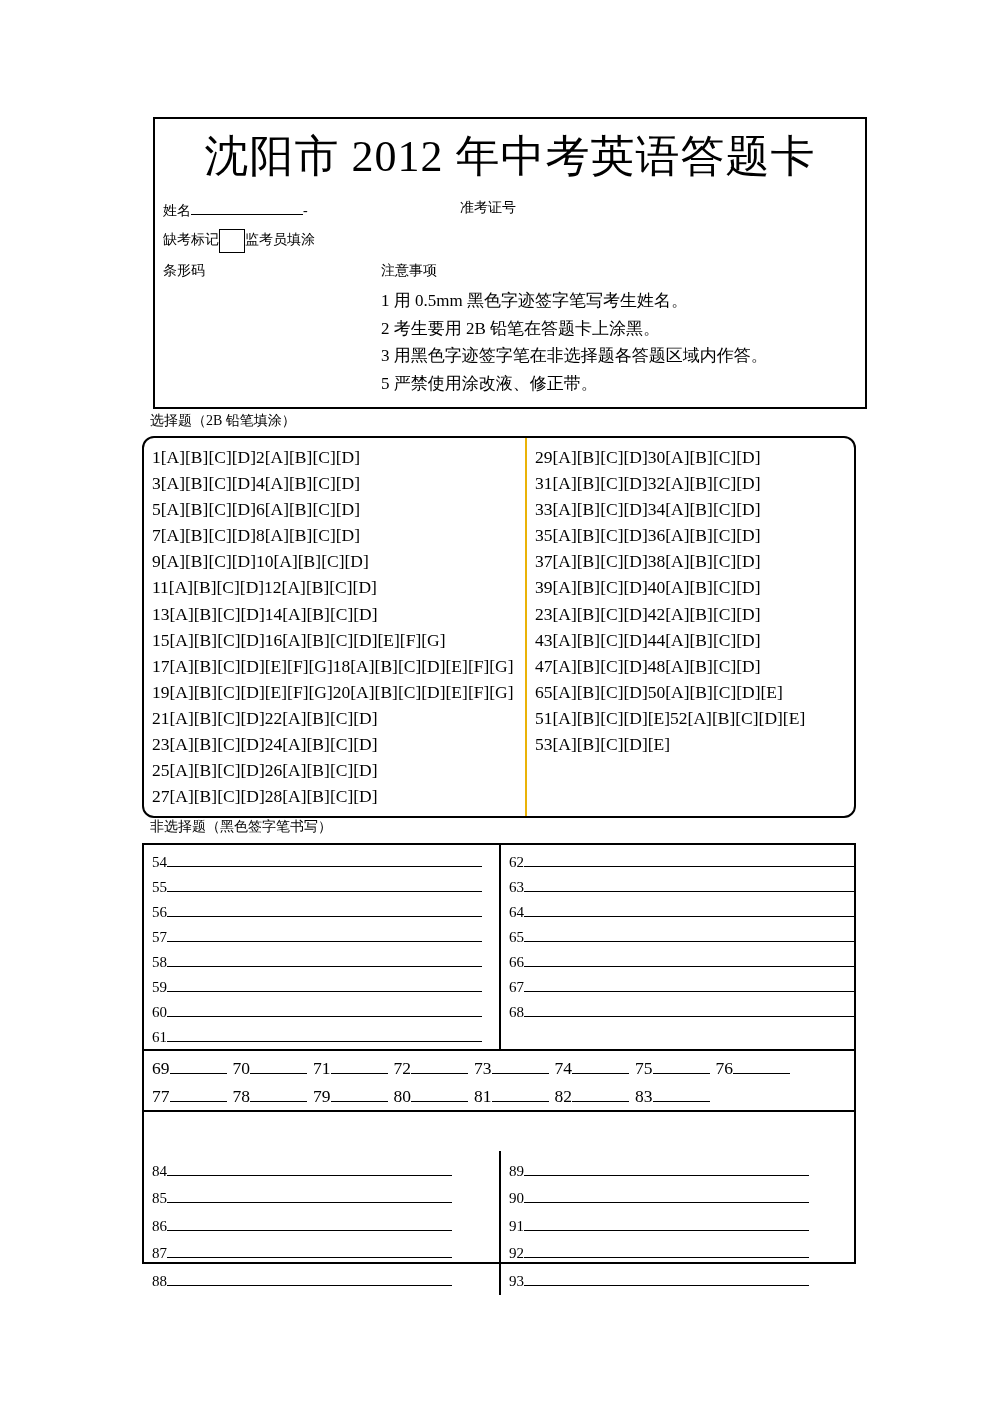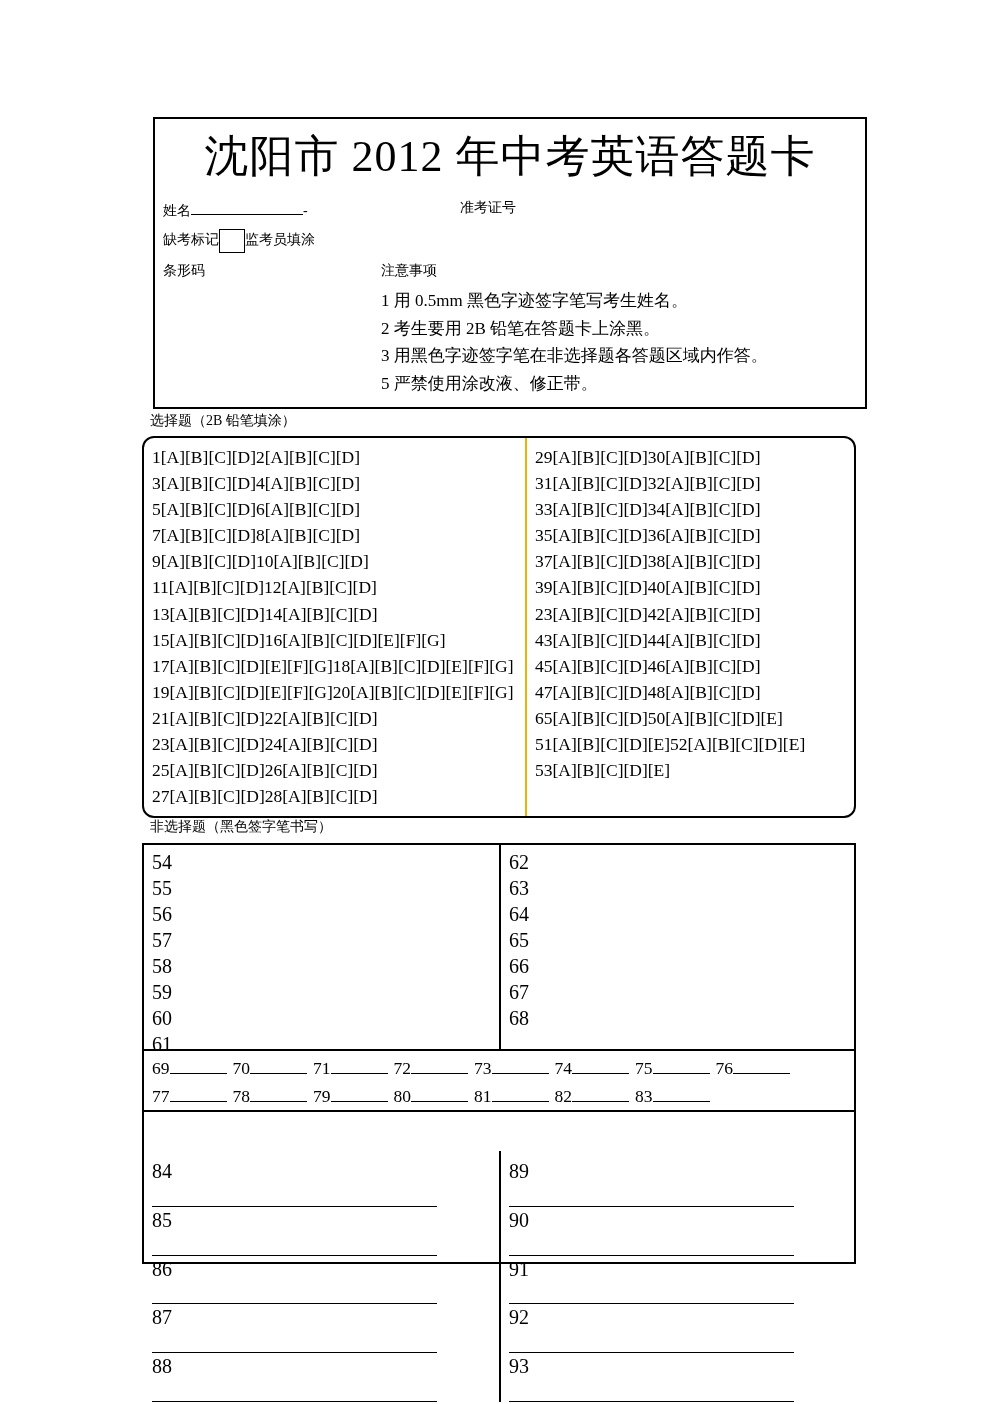--- a/index.html
+++ b/index.html
@@ -32,21 +32,21 @@
   .choice-row { white-space:nowrap; }
   .bubble { cursor:pointer; }
 
   
   #written-label { position:absolute; left:150px; top:818px; }
   #bottom-box { left:142px; top:843px; width:714px; height:421px; display:flex; flex-direction:column; }
   .block1 { display:flex; height:206px; box-sizing:border-box; border-bottom:2px solid #000; }
   .block-col { box-sizing:border-box; padding-top:5px; padding-left:8px; }
   .block-col.left  { width:355px; padding-right:17px; }
   .block-col.right { flex:1; border-left:2px solid #000; }
-  .w-row  { display:flex; align-items:baseline; font-size:20px; line-height:25px;flex-direction:column; }
+  .w-row  { display:flex; align-items:baseline; font-size:15px; line-height:25px; }
   .w-num  { flex:none; }
   .w-line { flex:1; height:1.02em; border-bottom:1.5px solid #000; }
   .block2 { box-sizing:border-box; height:77px; border-bottom:2px solid #000; padding:3px 0 0 8px;
             font-size:17.5px; line-height:28px; white-space:nowrap; }
   .s-line { display:inline-block; width:57px; height:1.02em; border-bottom:1.5px solid #000; margin-right:6px; }
   .block3 { display:flex; flex:1;margin-top:39px; }
   .block3 .block-col { padding-top:7px; }
   .block3 .w-row  { line-height:27.4px; }
   .block3 .w-line { flex:none; width:285px; }
 </style>
@@ -97,21 +97,20 @@
       </div>
     <div class="choice-col right" id="choice-col-right">
         <div class="choice-row"><span>29</span><span class="bubble">[A]</span><span class="bubble">[B]</span><span class="bubble">[C]</span><span class="bubble">[D]</span><span>30</span><span class="bubble">[A]</span><span class="bubble">[B]</span><span class="bubble">[C]</span><span class="bubble">[D]</span></div>
         <div class="choice-row"><span>31</span><span class="bubble">[A]</span><span class="bubble">[B]</span><span class="bubble">[C]</span><span class="bubble">[D]</span><span>32</span><span class="bubble">[A]</span><span class="bubble">[B]</span><span class="bubble">[C]</span><span class="bubble">[D]</span></div>
         <div class="choice-row"><span>33</span><span class="bubble">[A]</span><span class="bubble">[B]</span><span class="bubble">[C]</span><span class="bubble">[D]</span><span>34</span><span class="bubble">[A]</span><span class="bubble">[B]</span><span class="bubble">[C]</span><span class="bubble">[D]</span></div>
         <div class="choice-row"><span>35</span><span class="bubble">[A]</span><span class="bubble">[B]</span><span class="bubble">[C]</span><span class="bubble">[D]</span><span>36</span><span class="bubble">[A]</span><span class="bubble">[B]</span><span class="bubble">[C]</span><span class="bubble">[D]</span></div>
         <div class="choice-row"><span>37</span><span class="bubble">[A]</span><span class="bubble">[B]</span><span class="bubble">[C]</span><span class="bubble">[D]</span><span>38</span><span class="bubble">[A]</span><span class="bubble">[B]</span><span class="bubble">[C]</span><span class="bubble">[D]</span></div>
         <div class="choice-row"><span>39</span><span class="bubble">[A]</span><span class="bubble">[B]</span><span class="bubble">[C]</span><span class="bubble">[D]</span><span>40</span><span class="bubble">[A]</span><span class="bubble">[B]</span><span class="bubble">[C]</span><span class="bubble">[D]</span></div>
         <div class="choice-row"><span>23</span><span class="bubble">[A]</span><span class="bubble">[B]</span><span class="bubble">[C]</span><span class="bubble">[D]</span><span>42</span><span class="bubble">[A]</span><span class="bubble">[B]</span><span class="bubble">[C]</span><span class="bubble">[D]</span></div>
         <div class="choice-row"><span>43</span><span class="bubble">[A]</span><span class="bubble">[B]</span><span class="bubble">[C]</span><span class="bubble">[D]</span><span>44</span><span class="bubble">[A]</span><span class="bubble">[B]</span><span class="bubble">[C]</span><span class="bubble">[D]</span></div>
-        <div class="choice-row"><span>45</span><span class="bubble">[A]</span><span class="bubble">[B]</span><span class="bubble">[C]</span><span class="bubble">[D]</span><span>46</span><span class="bubble">[A]</span><span class="bubble">[B]</span><span class="bubble">[C]</span><span class="bubble">[D]</span></div>
         <div class="choice-row"><span>47</span><span class="bubble">[A]</span><span class="bubble">[B]</span><span class="bubble">[C]</span><span class="bubble">[D]</span><span>48</span><span class="bubble">[A]</span><span class="bubble">[B]</span><span class="bubble">[C]</span><span class="bubble">[D]</span></div>
         <div class="choice-row"><span>65</span><span class="bubble">[A]</span><span class="bubble">[B]</span><span class="bubble">[C]</span><span class="bubble">[D]</span><span>50</span><span class="bubble">[A]</span><span class="bubble">[B]</span><span class="bubble">[C]</span><span class="bubble">[D]</span><span class="bubble">[E]</span></div>
         <div class="choice-row"><span>51</span><span class="bubble">[A]</span><span class="bubble">[B]</span><span class="bubble">[C]</span><span class="bubble">[D]</span><span class="bubble">[E]</span><span>52</span><span class="bubble">[A]</span><span class="bubble">[B]</span><span class="bubble">[C]</span><span class="bubble">[D]</span><span class="bubble">[E]</span></div>
         <div class="choice-row"><span>53</span><span class="bubble">[A]</span><span class="bubble">[B]</span><span class="bubble">[C]</span><span class="bubble">[D]</span><span class="bubble">[E]</span></div>
       </div>
   </div>
 
   <div class="lbl" id="written-label">非选择题（黑色签字笔书写）</div>
   <div class="frame" id="bottom-box">
     <div class="block1">

